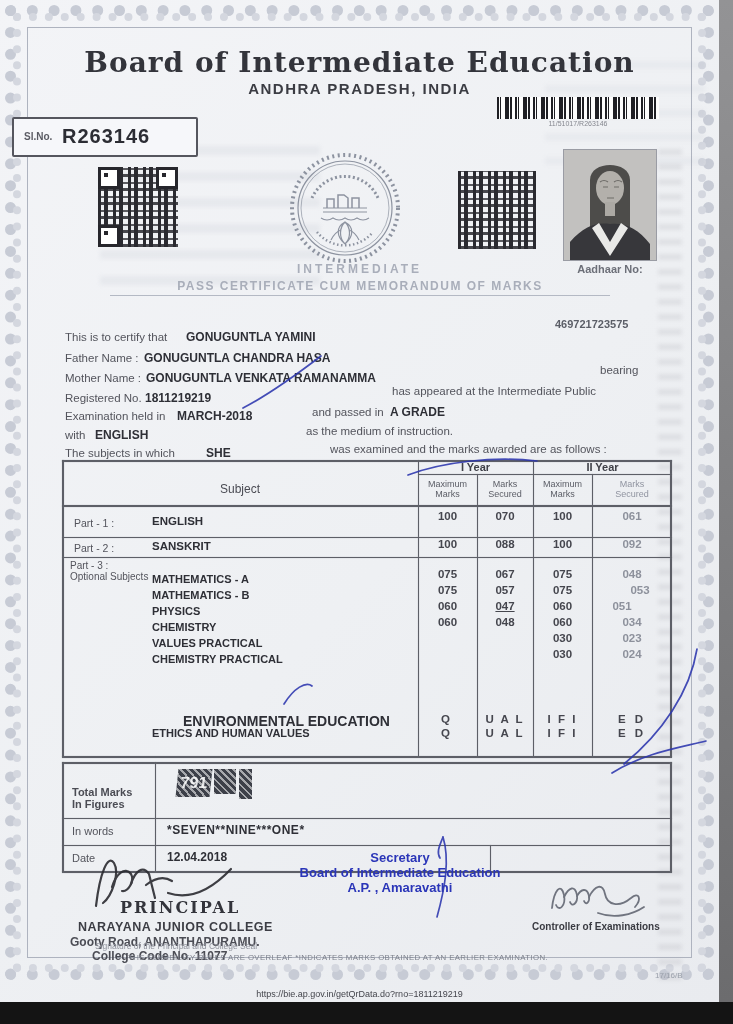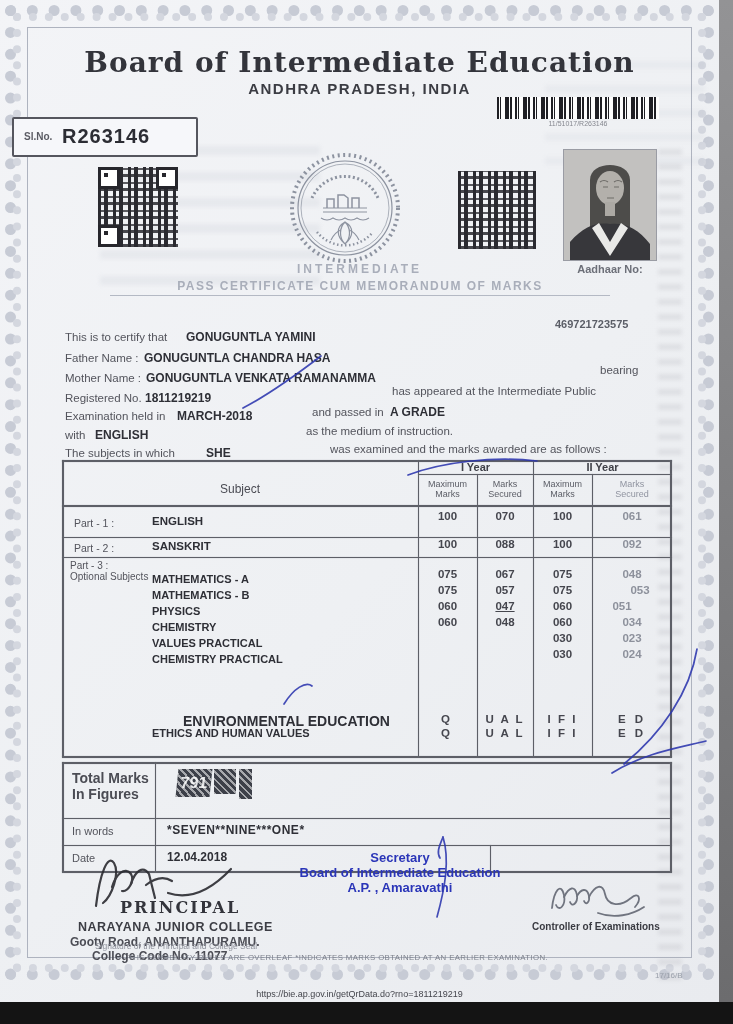--- a/index.html
+++ b/index.html
@@ -236,21 +236,21 @@
   <div class="abs" style="left:62px;top:762px;width:610px;height:110px;">
     <div class="abs tline" style="left:0;top:0;width:610px;height:1.5px;"></div>
     <div class="abs tline" style="left:0;top:56px;width:610px;height:1px;"></div>
     <div class="abs tline" style="left:0;top:83px;width:610px;height:1px;"></div>
     <div class="abs tline" style="left:0;top:109px;width:610px;height:1.5px;"></div>
     <div class="abs tline" style="left:0;top:0;width:1.5px;height:110px;"></div>
     <div class="abs tline" style="left:608px;top:0;width:1.5px;height:110px;"></div>
     <div class="abs tline" style="left:93px;top:0;width:1px;height:110px;"></div>
     <div class="abs tline" style="left:428px;top:83px;width:1px;height:27px;"></div>
 
-    <div class="abs" style="left:10px;top:8px;font-size:14px;font-weight:bold;color:#4b4c54;">
+    <div class="abs" style="left:10px;top:24px;font-size:11px;font-weight:bold;color:#4b4c54;">
       <div>Total Marks</div>
         <div>In Figures</div>
     </div>
     <div class="abs" style="left:115px;top:7px;">
       <span class="stamp-seg" style="width:34px;height:28px;line-height:28px;transform:skewX(-6deg);">791</span><span class="stamp-seg" style="width:22px;height:25px;margin-left:3px;"></span><span class="stamp-seg" style="width:13px;height:30px;margin-left:3px;"></span>
     </div>
     <span class="abs lbl" style="left:10px;top:63px;font-size:11px;">In words</span>
     <span class="abs val" style="left:105px;top:61px;letter-spacing:.5px;">*SEVEN**NINE***ONE*</span>
     <span class="abs lbl" style="left:10px;top:90px;font-size:11px;">Date</span>
     <span class="abs val" style="left:105px;top:88px;">12.04.2018</span>

